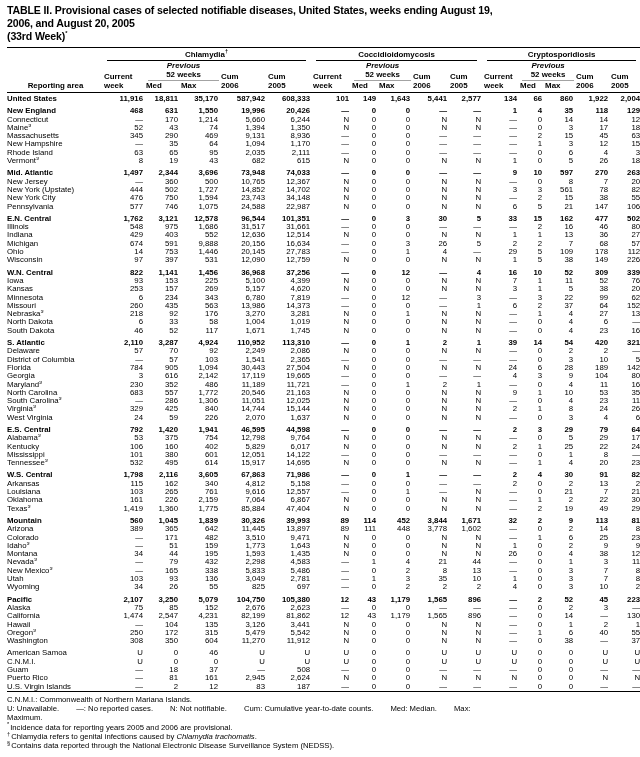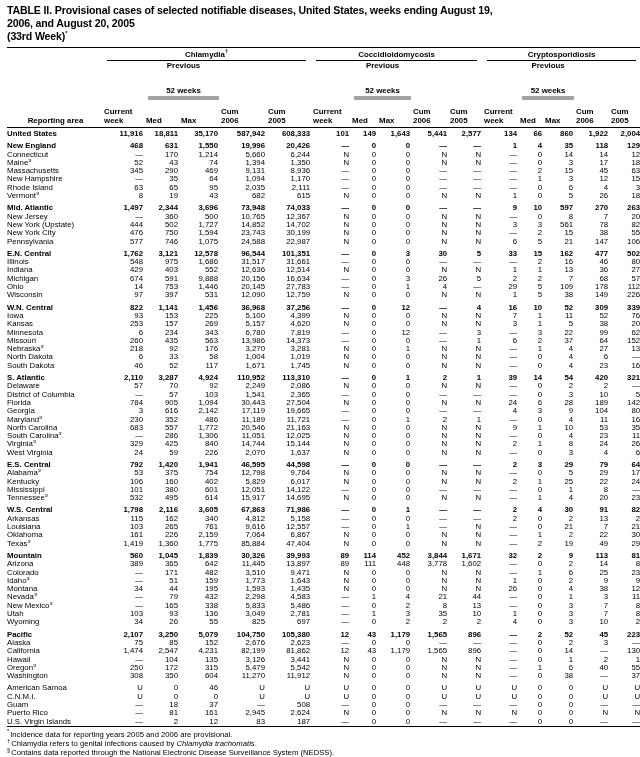--- a/index.html
+++ b/index.html
@@ -13,22 +13,22 @@
     font-size: 10.6px; font-weight: bold; line-height: 13px;
     letter-spacing: -0.15px; margin-bottom: 4px;
   }
   table.ntable {
     border-collapse: collapse; table-layout: fixed; width: 626px;
     border-top: 1.4px solid #000; border-bottom: 1.4px solid #000;
   }
   thead th { font-size: 7.9px; font-weight: bold; vertical-align: bottom; padding: 0; line-height: 9px; }
   th.grp { padding-top: 2px; }
   th.grp .rule { border-bottom: 1px solid #000; margin: 0 7px 0 3px; text-align: center; padding-bottom: 1px; }
-  th.prev { text-align: center; }
-  .wk52 { border-bottom: 4px solid #a3a3a3; margin: 16px 2px; text-align: center; padding-bottom: 1px; }
+  th.prev { text-align: center; font-style: italic; }
+  .wk52 { border-bottom: 1px solid #a3a3a3; margin: 0 2px; text-align: center; padding-bottom: 1px; }
   th.num { text-align: left; padding-right: 3px; }
   th.area { text-align: center; }
   thead tr.hrule th { border-bottom: 1.4px solid #000; padding-bottom: 2px; }
   td { font-size: 7.8px; line-height: 8.3px; white-space: nowrap; overflow: hidden; text-align: right; padding: 0 3px 0 0; }
   td.area { text-align: left; padding: 0; }
   tr.bold-row td { font-weight: bold; }
   tr.gap-row td { height: 4px; line-height: 4px; font-size: 1px; padding: 0; }
   tbody tr.first-data td { padding-top: 2px; }
   .sup { font-size: 5.6px; vertical-align: super; line-height: 0; }
   .footnotes { margin-top: 3px; font-size: 7.7px; line-height: 9.3px; }
@@ -337,21 +337,21 @@
           <td>561</td>
           <td>78</td>
           <td>82</td>
         </tr>
         <tr>
           <td class="area supify">New York City</td>
           <td>476</td>
           <td>750</td>
           <td>1,594</td>
           <td>23,743</td>
-          <td>30,199</td>
+          <td>34,148</td>
           <td>N</td>
           <td>0</td>
           <td>0</td>
           <td>N</td>
           <td>N</td>
           <td>—</td>
           <td>2</td>
           <td>15</td>
           <td>38</td>
           <td>55</td>
@@ -1367,19 +1367,21 @@
           <td>—</td>
           <td>0</td>
           <td>0</td>
           <td>—</td>
           <td>—</td>
         </tr>
       </tbody>
   </table>
 
   <div class="footnotes">
+    <div>C.N.M.I.: Commonwealth of Northern Mariana Islands.</div>
+    <div class="legend"><span>U: Unavailable.</span><span>—: No reported cases.</span><span>N: Not notifiable.</span><span>Cum: Cumulative year-to-date counts.</span><span>Med: Median.</span><span>Max: Maximum.</span></div>
     <div>
         <div class="fnote"><span class="mk">*</span>Incidence data for reporting years 2005 and 2006 are provisional.</div>
         <div class="fnote"><span class="mk">†</span>Chlamydia refers to genital infections caused by <i>Chlamydia trachomatis</i>.</div>
         <div class="fnote"><span class="mk">§</span>Contains data reported through the National Electronic Disease Surveillance System (NEDSS).</div>
       </div>
   </div>
 </div>
 
 </body></html>

